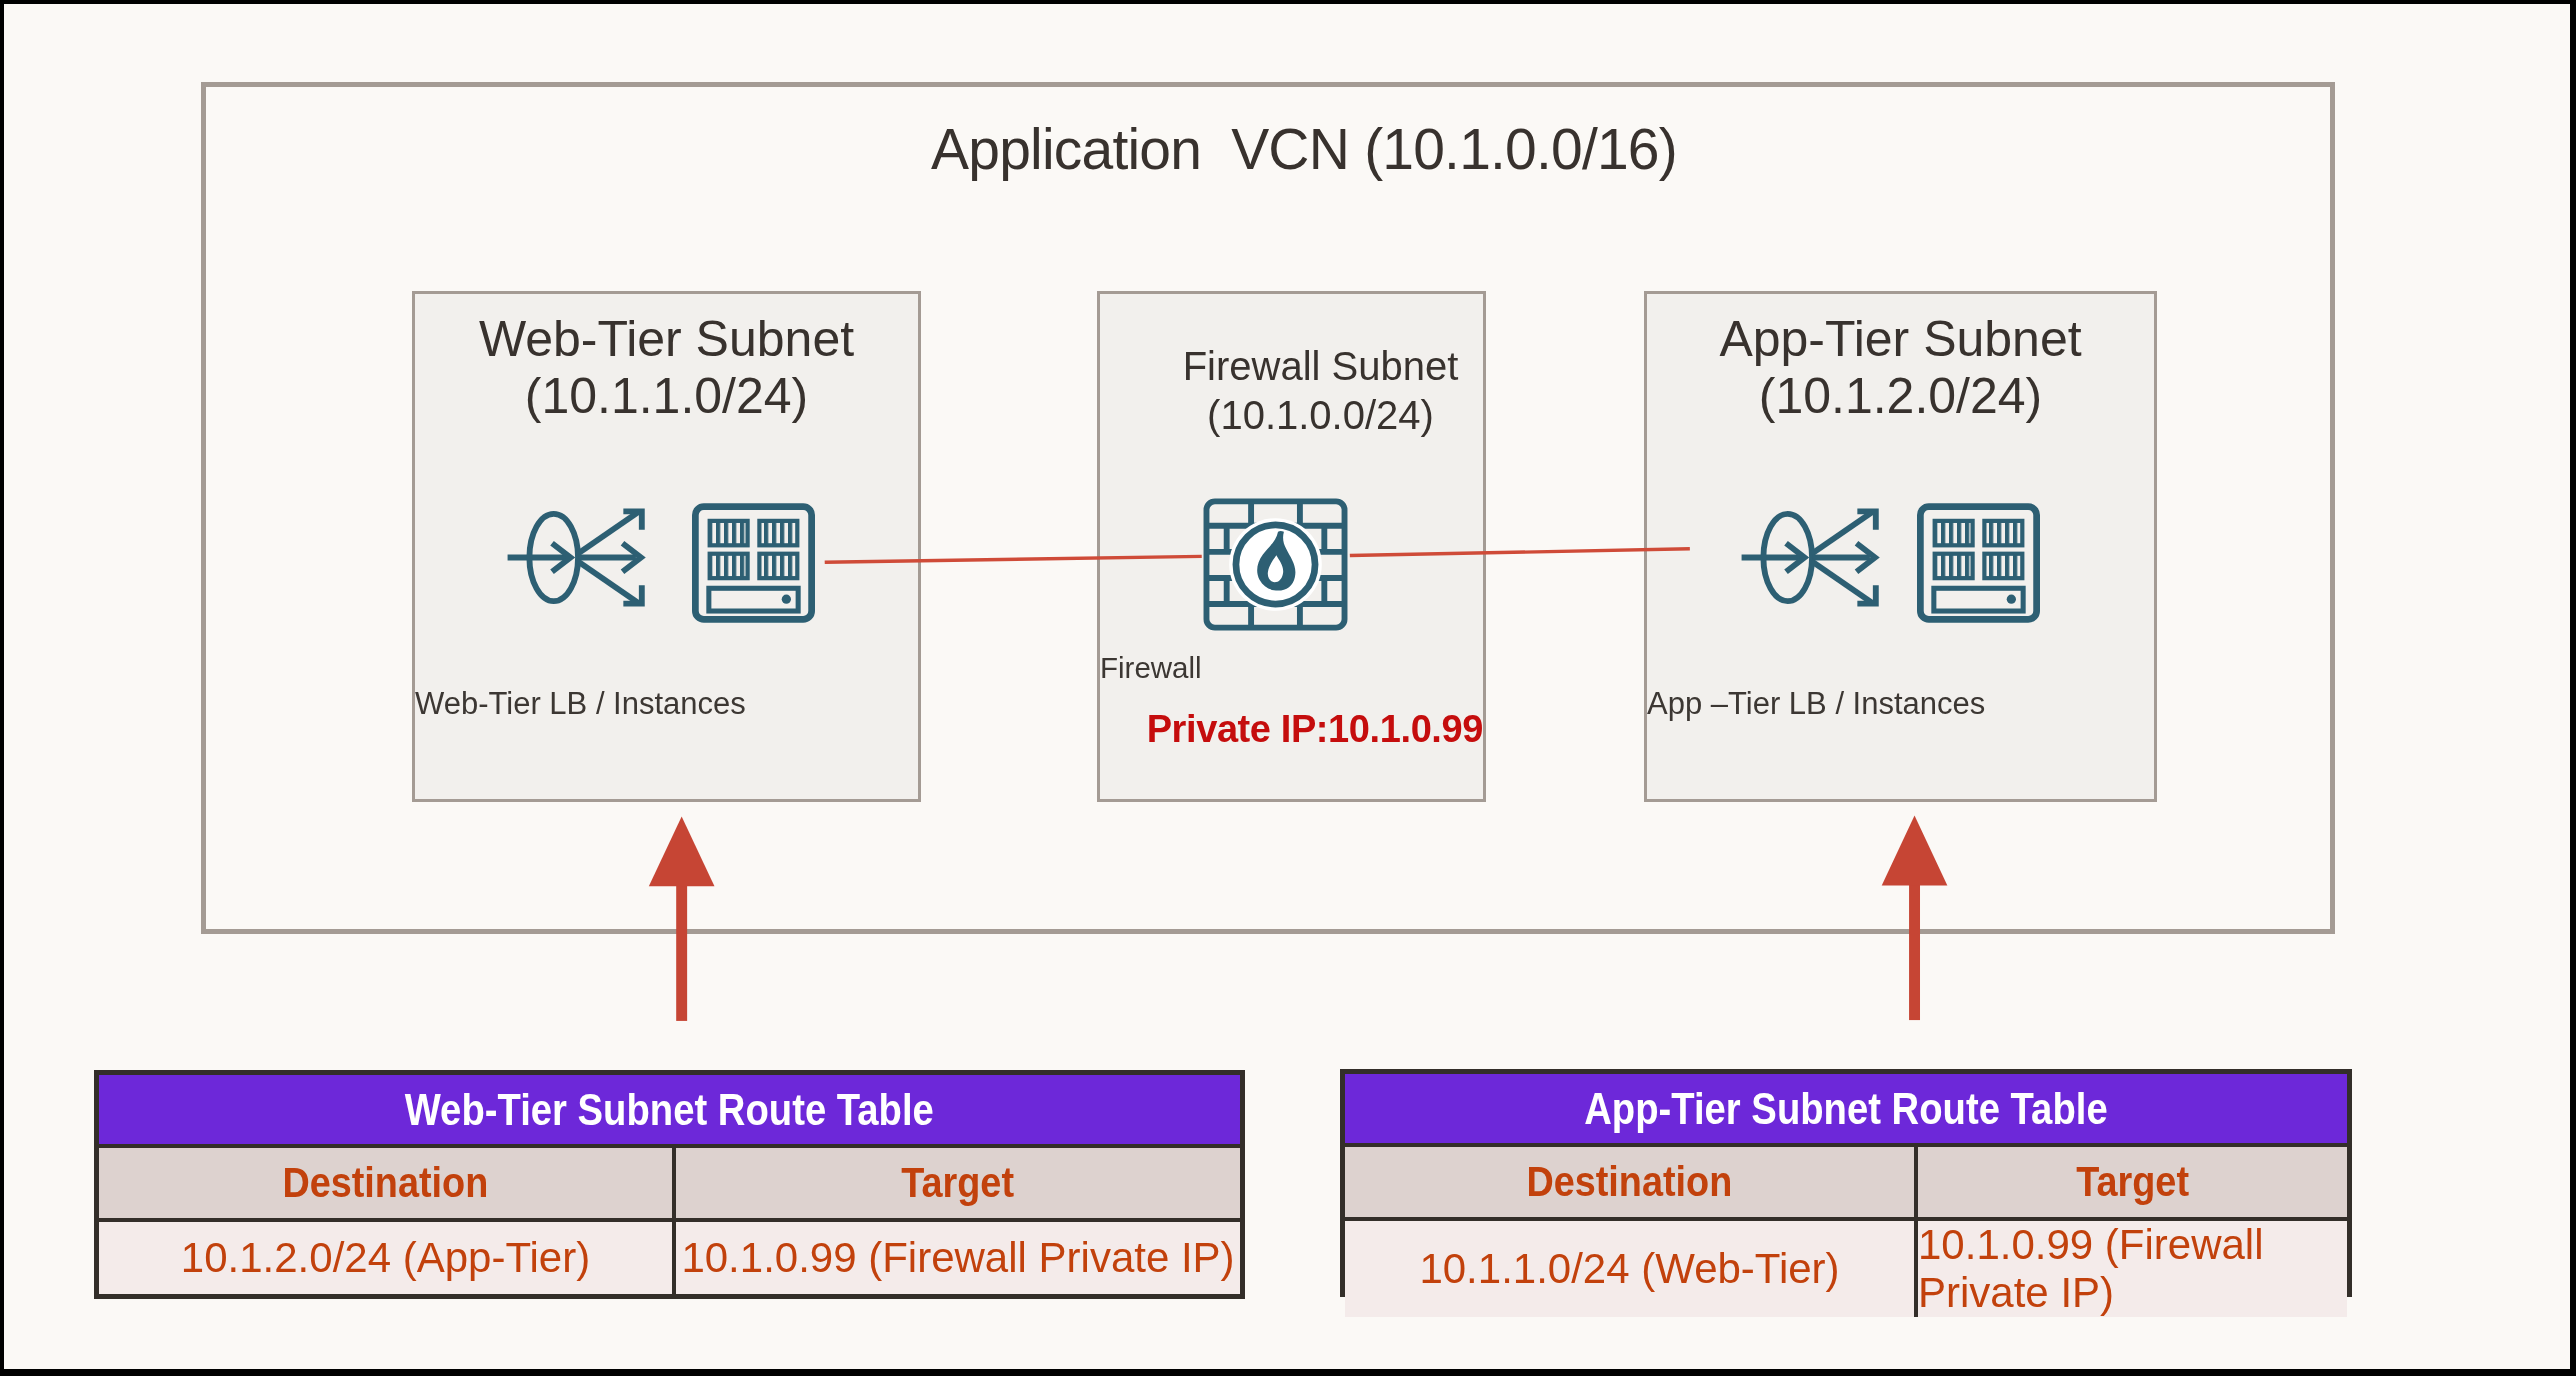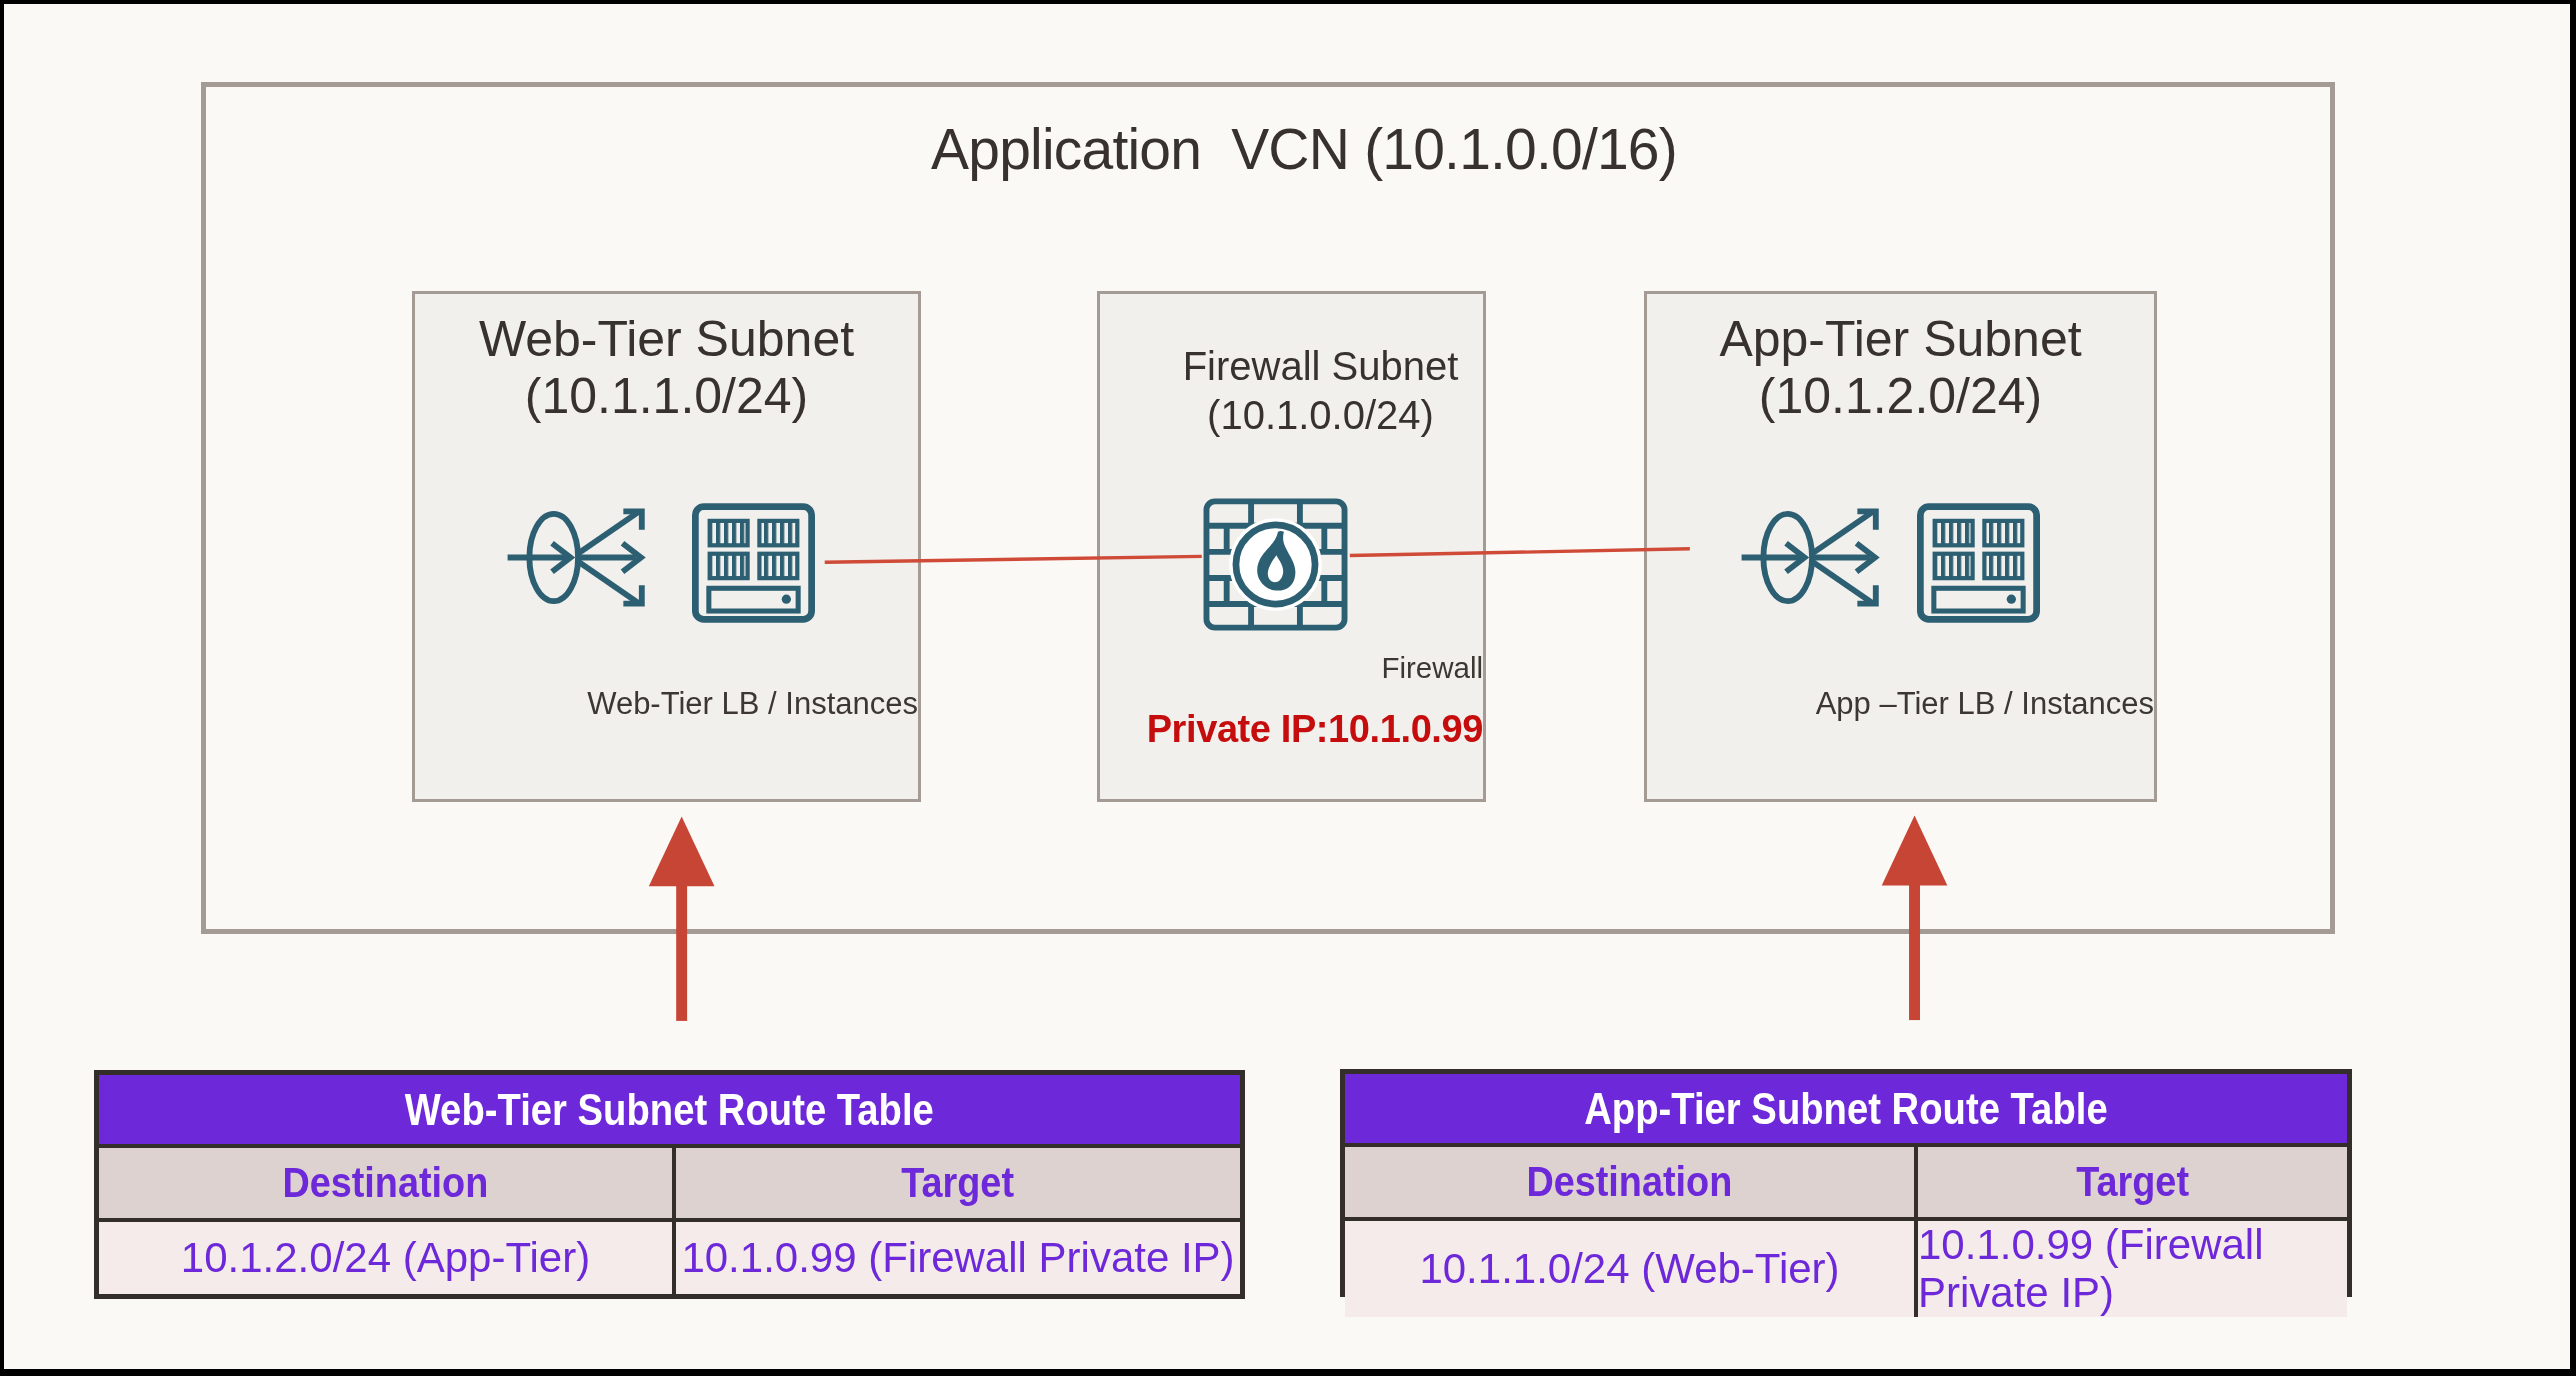--- a/index.html
+++ b/index.html
@@ -11,41 +11,41 @@
   
   .vcn{position:absolute;left:201px;top:82px;width:2134px;height:852px;border:5px solid #a49b94;box-sizing:border-box;}
   .vcn-title{position:absolute;left:201px;top:116px;width:2134px;text-align:center;font-size:57px;letter-spacing:-0.8px;white-space:pre;padding-left:36px;}
   
   .subnet{position:absolute;top:291px;height:511px;background:#f2f0ed;border:3.4px solid #a49b94;box-sizing:border-box;}
   .subnet.web{left:412px;width:509px;}
   .subnet.fw{left:1097px;width:389px;}
   .subnet.app{left:1644px;width:513px;}
   .sub-title{position:absolute;top:17px;left:0;width:100%;text-align:center;font-size:50px;line-height:1.13;}
   .subnet.fw .sub-title{top:48px;font-size:40px;line-height:1.22;padding-left:29px;}
-  .icon-label{position:absolute;top:392px;left:0;width:100%;text-align:right;font-size:31px;color:#3c3733;}
+  .icon-label{position:absolute;top:392px;left:0;width:100%;text-align:left;font-size:31px;color:#3c3733;}
   .subnet.fw .icon-label{top:357px;font-size:29.5px;}
   .private-ip{position:absolute;top:414px;left:0;width:100%;text-align:right;font-size:38px;font-weight:700;color:#c50d0d;letter-spacing:-0.4px;}
   
   .icon{position:absolute;}
   .icon.lb-web{left:495px;top:506px;}
   .icon.sv-web{left:692px;top:503px;}
   .icon.fw-ic{left:1203px;top:498px;}
   .icon.lb-app{left:1729px;top:506px;}
   .icon.sv-app{left:1917px;top:503px;}
   .overlay{position:absolute;inset:0;width:2576px;height:1377px;pointer-events:none;z-index:40;}
   
   .rt{position:absolute;border:5.9px solid #332e29;box-sizing:border-box;display:flex;flex-direction:column;background:#f4ebea;z-index:20;}
   .rt.left{left:94px;top:1070px;width:1151px;height:229px;--c1:573px;}
   .rt.right{left:1340px;top:1069px;width:1012px;height:228px;--c1:569px;}
   .rt-header{flex:0 0 69px;background:#6d28d9;color:#fff;display:flex;align-items:center;justify-content:center;font-size:45px;font-weight:bold;}
   .rt-header span{display:inline-block;transform:scaleX(0.85);white-space:nowrap;}
   .rt-cols,.rt-data{display:grid;grid-template-columns:var(--c1) 1fr;border-top:4.2px solid #332e29;}
   .rt-cols{flex:0 0 70px;background:#ddd2cf;}
   .rt-data{flex:1;background:#f4ebea;}
-  .rt-cell{display:flex;align-items:center;justify-content:center;color:#6d28d9;font-size:42px;}
+  .rt-cell{display:flex;align-items:center;justify-content:center;color:#c2410c;font-size:42px;}
   .rt-cols .rt-cell{font-weight:bold;}
   .rt-cols .rt-cell span{display:inline-block;transform:scaleX(0.9);white-space:nowrap;}
   .rt-cell + .rt-cell{border-left:4.2px solid #332e29;}
   svg{display:block;}
 </style>
 </head>
 <body>
 
 <div class="stage">
 

